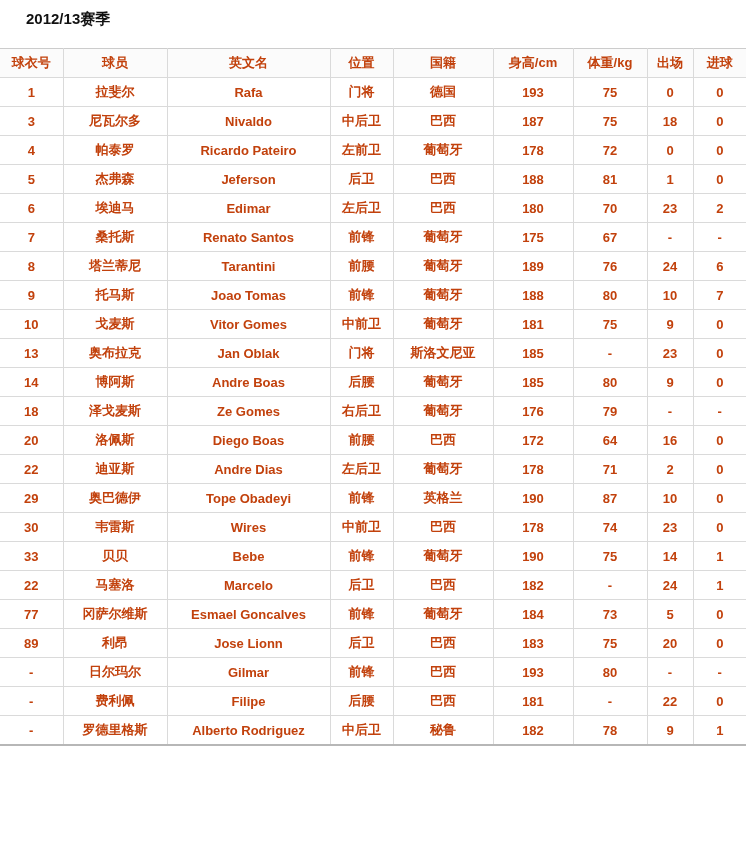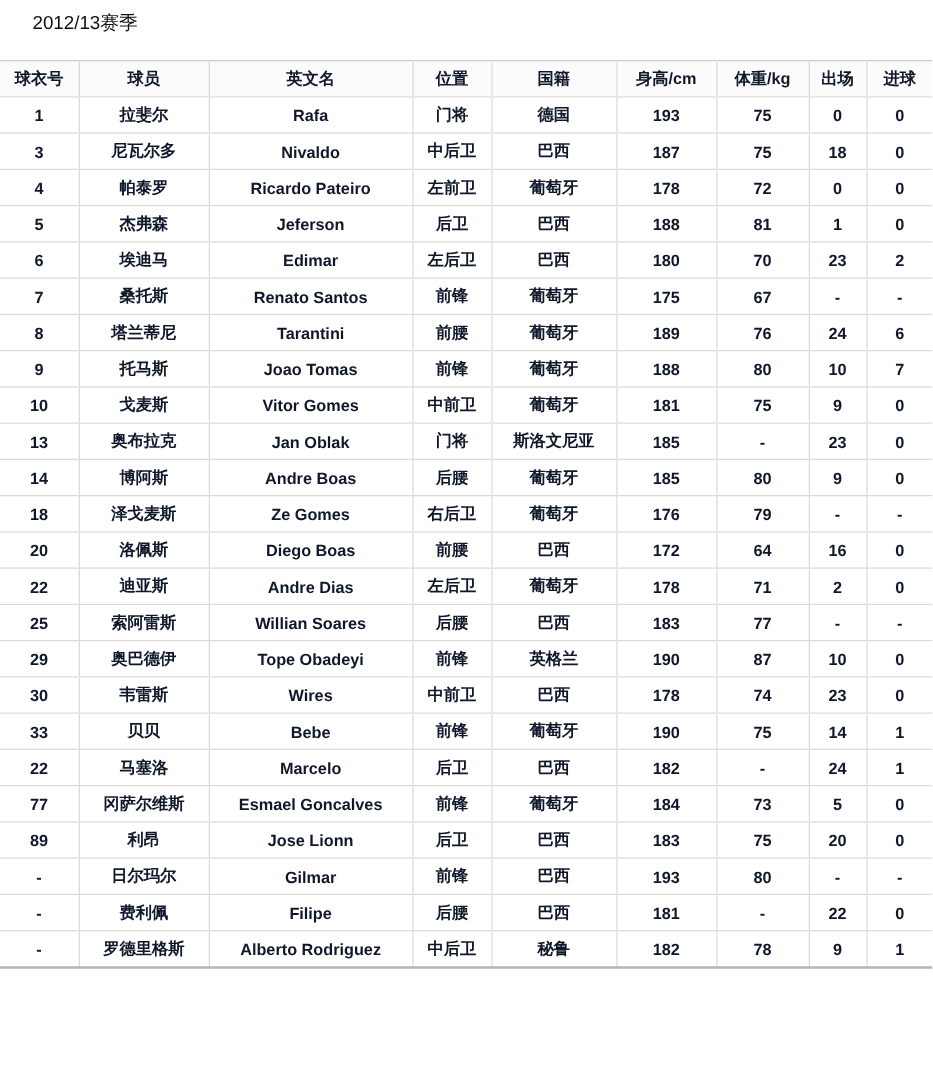--- a/index.html
+++ b/index.html
@@ -14,34 +14,34 @@
     -webkit-font-smoothing: antialiased;
   }
   .page {
     width: 746px;
     height: 862px;
     overflow: hidden;
     background: #ffffff;
   }
   .page-title {
     font-size: 15px;
-    font-weight: 400;
+    font-weight: 700;
     color: #111111;
     padding: 10px 0 0 26px;
     line-height: 18px;
     height: 18px;
   }
   table.season-table {
     width: 746px;
     margin-top: 20px;
     border-collapse: collapse;
     table-layout: fixed;
     font-size: 13px;
     font-weight: 700;
-    color: #0f172a;
+    color: #c2410c;
     border-top: 1px solid #cccccc;
     border-bottom: 2px solid #b7b7b7;
   }
   table.season-table th,
   table.season-table td {
     height: 28px;
     padding: 0 2px;
     text-align: center;
     vertical-align: middle;
     border-bottom: 1px solid #dadada;
@@ -240,31 +240,20 @@
           <td>迪亚斯</td>
           <td>Andre Dias</td>
           <td>左后卫</td>
           <td>葡萄牙</td>
           <td>178</td>
           <td>71</td>
           <td>2</td>
           <td>0</td>
         </tr>
         <tr>
-          <td>25</td>
-          <td>索阿雷斯</td>
-          <td>Willian Soares</td>
-          <td>后腰</td>
-          <td>巴西</td>
-          <td>183</td>
-          <td>77</td>
-          <td>-</td>
-          <td>-</td>
-        </tr>
-        <tr>
           <td>29</td>
           <td>奥巴德伊</td>
           <td>Tope Obadeyi</td>
           <td>前锋</td>
           <td>英格兰</td>
           <td>190</td>
           <td>87</td>
           <td>10</td>
           <td>0</td>
         </tr>

